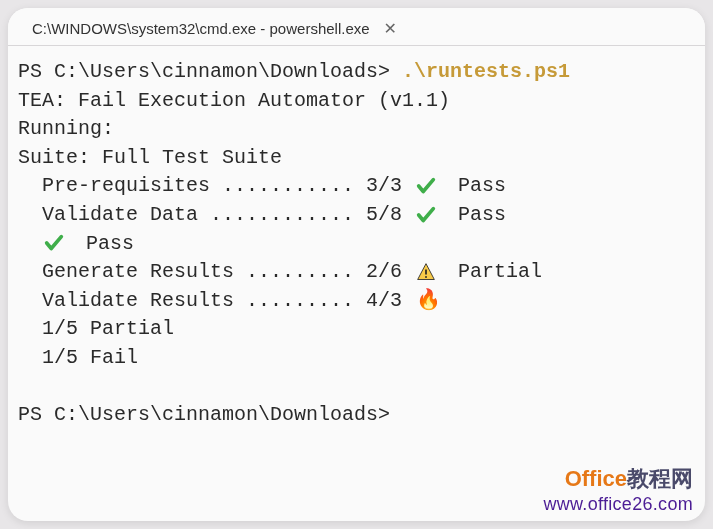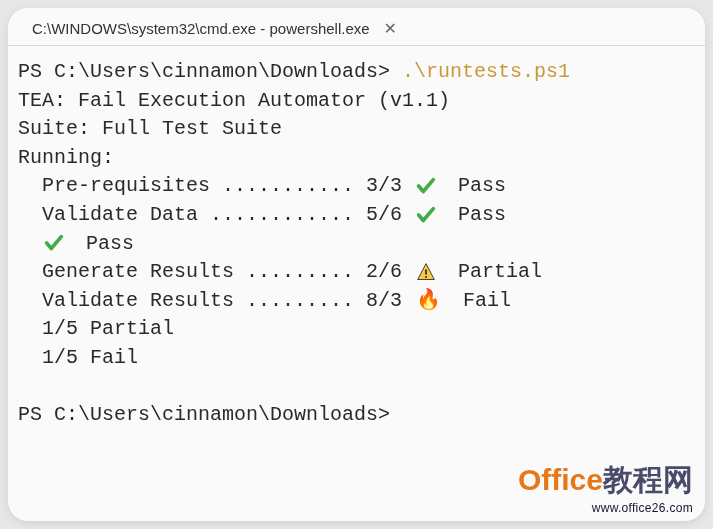--- a/index.html
+++ b/index.html
@@ -53,20 +53,21 @@
       font-size: 20px;
       line-height: 1.43;
       color: #2a2a2a;
       font-weight: 500;
     }
     .prompt-line {
       white-space: pre;
     }
     .command {
       color: #c69a38;
+      font-weight: bold;
     }
     .line {
       white-space: pre;
     }
     .indent {
       padding-left: 2ch;
     }
     .test-row {
       display: flex;
       align-items: flex-start;
@@ -99,68 +100,68 @@
       height: 1.43em;
     }
     .watermark {
       position: absolute;
       bottom: 6px;
       right: 12px;
       font-family: -apple-system, 'Segoe UI', sans-serif;
       text-align: right;
     }
     .wm-top {
-      font-size: 30px;
+      font-size: 22px;
       font-weight: 600;
     }
     .wm-orange {
       color: #e67817;
     }
     .wm-dark {
       color: #4a4a6a;
     }
     .wm-url {
-      font-size: 12px;
-      color: #0f172a;
+      font-size: 18px;
+      color: #4c1d95;
       letter-spacing: 0.3px;
     }
   </style>
 </head>
 <body>
 
 <div class="window">
   <div class="tab-bar">
     <div class="tab">
       <span class="tab-title">C:\WINDOWS\system32\cmd.exe - powershell.exe</span>
       <span class="close-icon">✕</span>
     </div>
   </div>
 
   <div class="terminal">
     <div class="prompt-line"><span>PS C:\Users\cinnamon\Downloads&gt; </span><span class="command">.\runtests.ps1</span></div>
     <div class="line">TEA: Fail Execution Automator (v1.1)</div>
+    <div class="line">Running:</div>
     <div class="line">Suite: Full Test Suite</div>
-    <div class="line">Running:</div>
 
     <div id="tests-container">
         <div class="test-row indent"><span>Pre-requisites ........... 3/3 </span><span class="icon-pass"><svg viewBox="0 0 24 24">
               <path fill="none" stroke="#3fae4a" stroke-width="4" stroke-linecap="round" stroke-linejoin="round" d="M4 12 L9 18 L20 5"></path>
             </svg></span><span class="status-text"> Pass</span></div>
-        <div class="test-row indent"><span>Validate Data ............ 5/6 </span><span class="icon-pass"><svg viewBox="0 0 24 24">
+        <div class="test-row indent"><span>Validate Data ............ 5/8 </span><span class="icon-pass"><svg viewBox="0 0 24 24">
               <path fill="none" stroke="#3fae4a" stroke-width="4" stroke-linecap="round" stroke-linejoin="round" d="M4 12 L9 18 L20 5"></path>
             </svg></span><span class="status-text"> Pass</span></div>
         <div class="test-row indent"><span class="icon-pass"><svg viewBox="0 0 24 24">
               <path fill="none" stroke="#3fae4a" stroke-width="4" stroke-linecap="round" stroke-linejoin="round" d="M4 12 L9 18 L20 5"></path>
             </svg></span><span class="status-text"> Pass</span></div>
         <div class="test-row indent"><span>Generate Results ......... 2/6 </span><span class="icon-warn"><svg viewBox="0 0 24 24">
               <path fill="#f7c948" stroke="#222" stroke-width="1" d="M12 2 L22 21 L2 21 Z"></path>
               <rect x="11" y="9" width="2" height="6" fill="#222"></rect>
               <rect x="11" y="17" width="2" height="2" fill="#222"></rect>
             </svg></span><span class="status-text"> Partial</span></div>
-        <div class="test-row indent"><span>Validate Results ......... 8/3 </span><span class="icon-fail">🔥</span><span class="status-text"> Fail</span></div>
+        <div class="test-row indent"><span>Validate Results ......... 4/3 </span><span class="icon-fail">🔥</span></div>
       </div>
 
     <div id="results-container">
         <div class="line indent">1/5 Partial</div>
         <div class="line indent">1/5 Fail</div>
       </div>
 
     <div class="blank"></div>
     <div class="prompt-line"><span>PS C:\Users\cinnamon\Downloads&gt; </span></div>
   </div>

